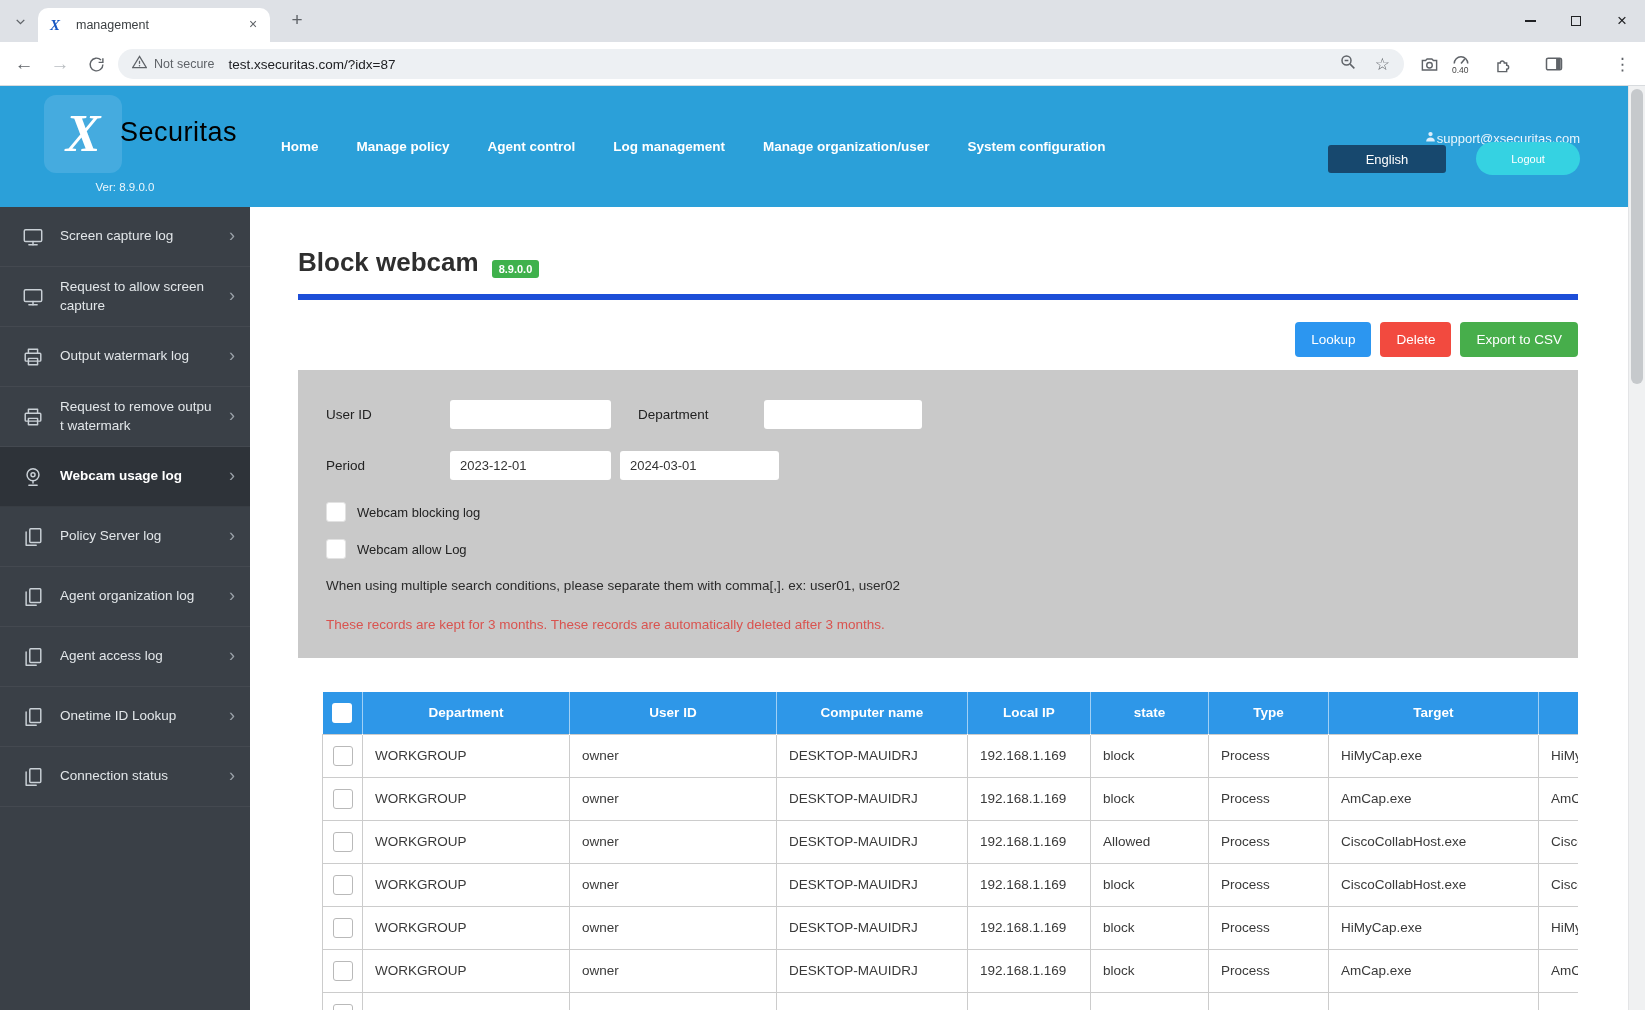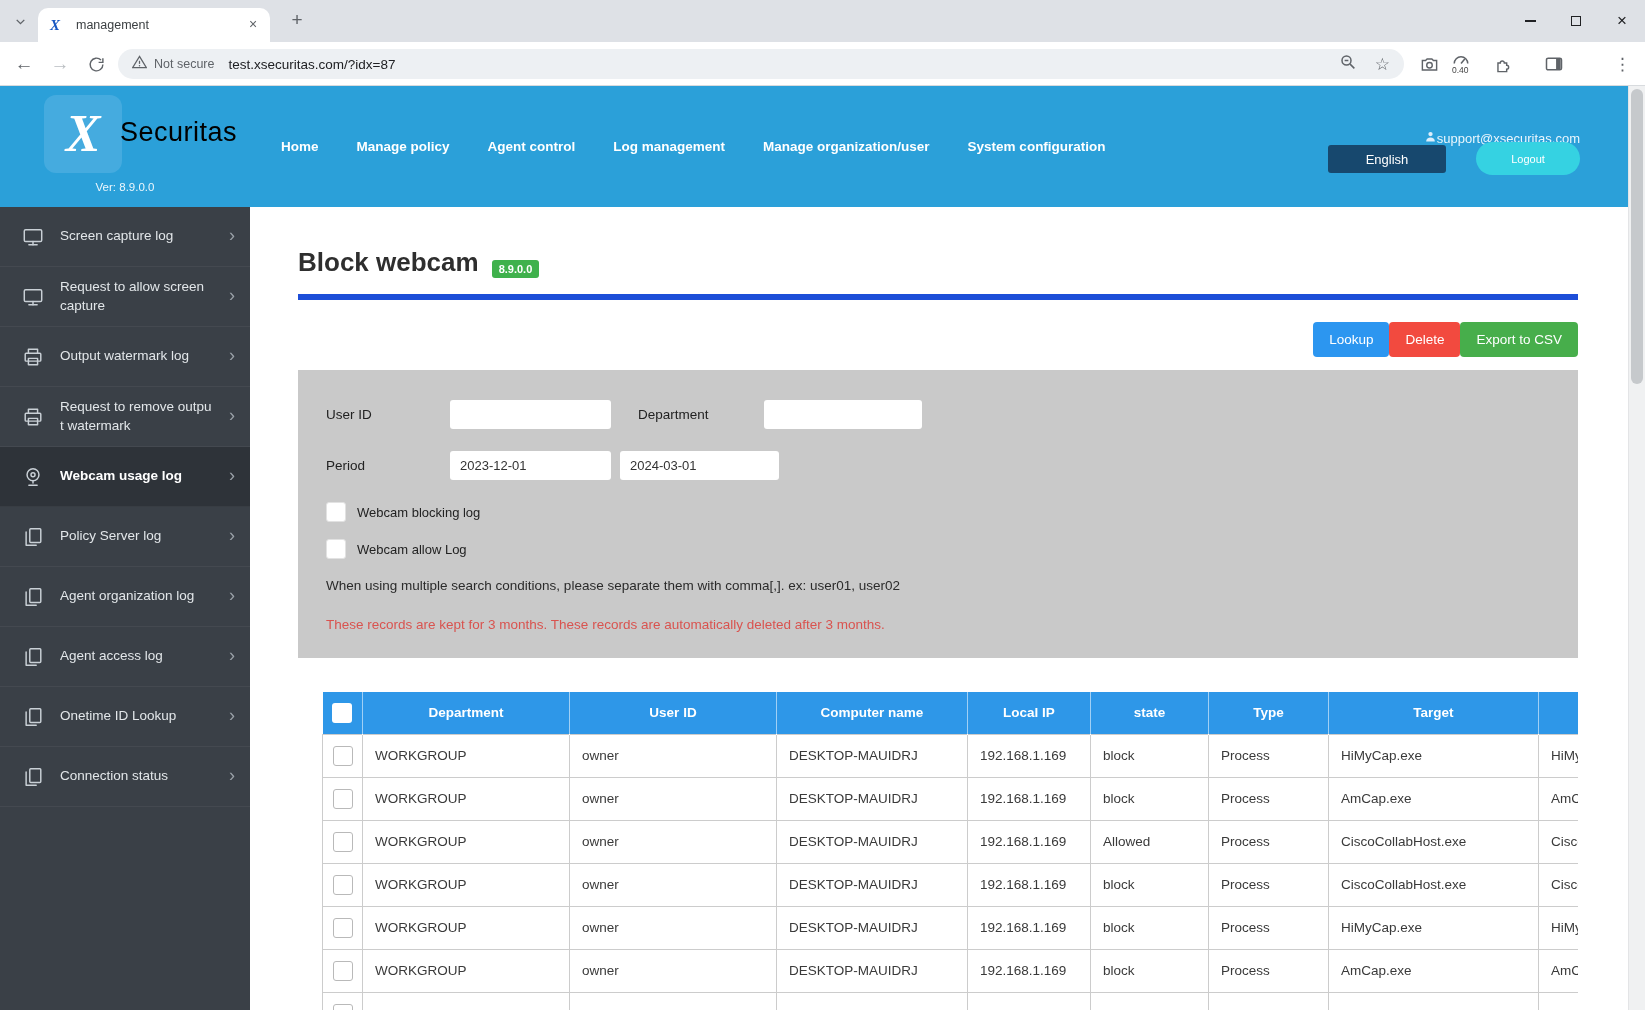--- a/index.html
+++ b/index.html
@@ -73,21 +73,21 @@
   .btn-english { position:absolute; right:182px; top:59px; width:118px; height:28px; background:#17486e;
     color:#fff; font-size:13px; display:flex; align-items:center; justify-content:center; border-radius:3px; cursor:pointer; }
   .btn-logout { position:absolute; right:48px; top:56px; width:104px; height:33px; background:#35d2e2;
     color:#fff; font-size:11px; display:flex; align-items:center; justify-content:center; border-radius:17px; cursor:pointer; }
 
   .main { padding:0 50px 0 48px; }
   .title-row { margin-top:40px; padding-bottom:16px; border-bottom:6px solid #1d4ed8; display:flex; align-items:flex-end; }
   .page-title { font-size:26px; font-weight:bold; color:#2e2e2e; }
   .ver-badge { margin-left:13px; background:#3fb14c; color:#fff; font-size:11px; font-weight:bold;
     padding:3px 7px; border-radius:3px; }
-  .actions { margin-top:22px; display:flex; justify-content:flex-end; }
+  .actions { margin-top:22px; display:flex; justify-content:flex-end; gap:9px; }
   .btn { height:35px; padding:0 16px; border:none; border-radius:4px; color:#fff; font-size:13.5px;
     display:flex; align-items:center; cursor:pointer; font-family:inherit; }
   .btn-lookup { background:#2c96f0; }
   .btn-delete { background:#f24a3f; }
   .btn-export { background:#47ae4b; }
 
   .panel { margin-top:13px; background:#c9c9c9; padding:30px 0 26px 28px; }
   .frow { display:flex; align-items:center; margin-bottom:22px; }
   .flabel { width:124px; font-size:13.5px; color:#222; }
   .flabel2 { width:126px; margin-left:27px; font-size:13.5px; color:#222; }

